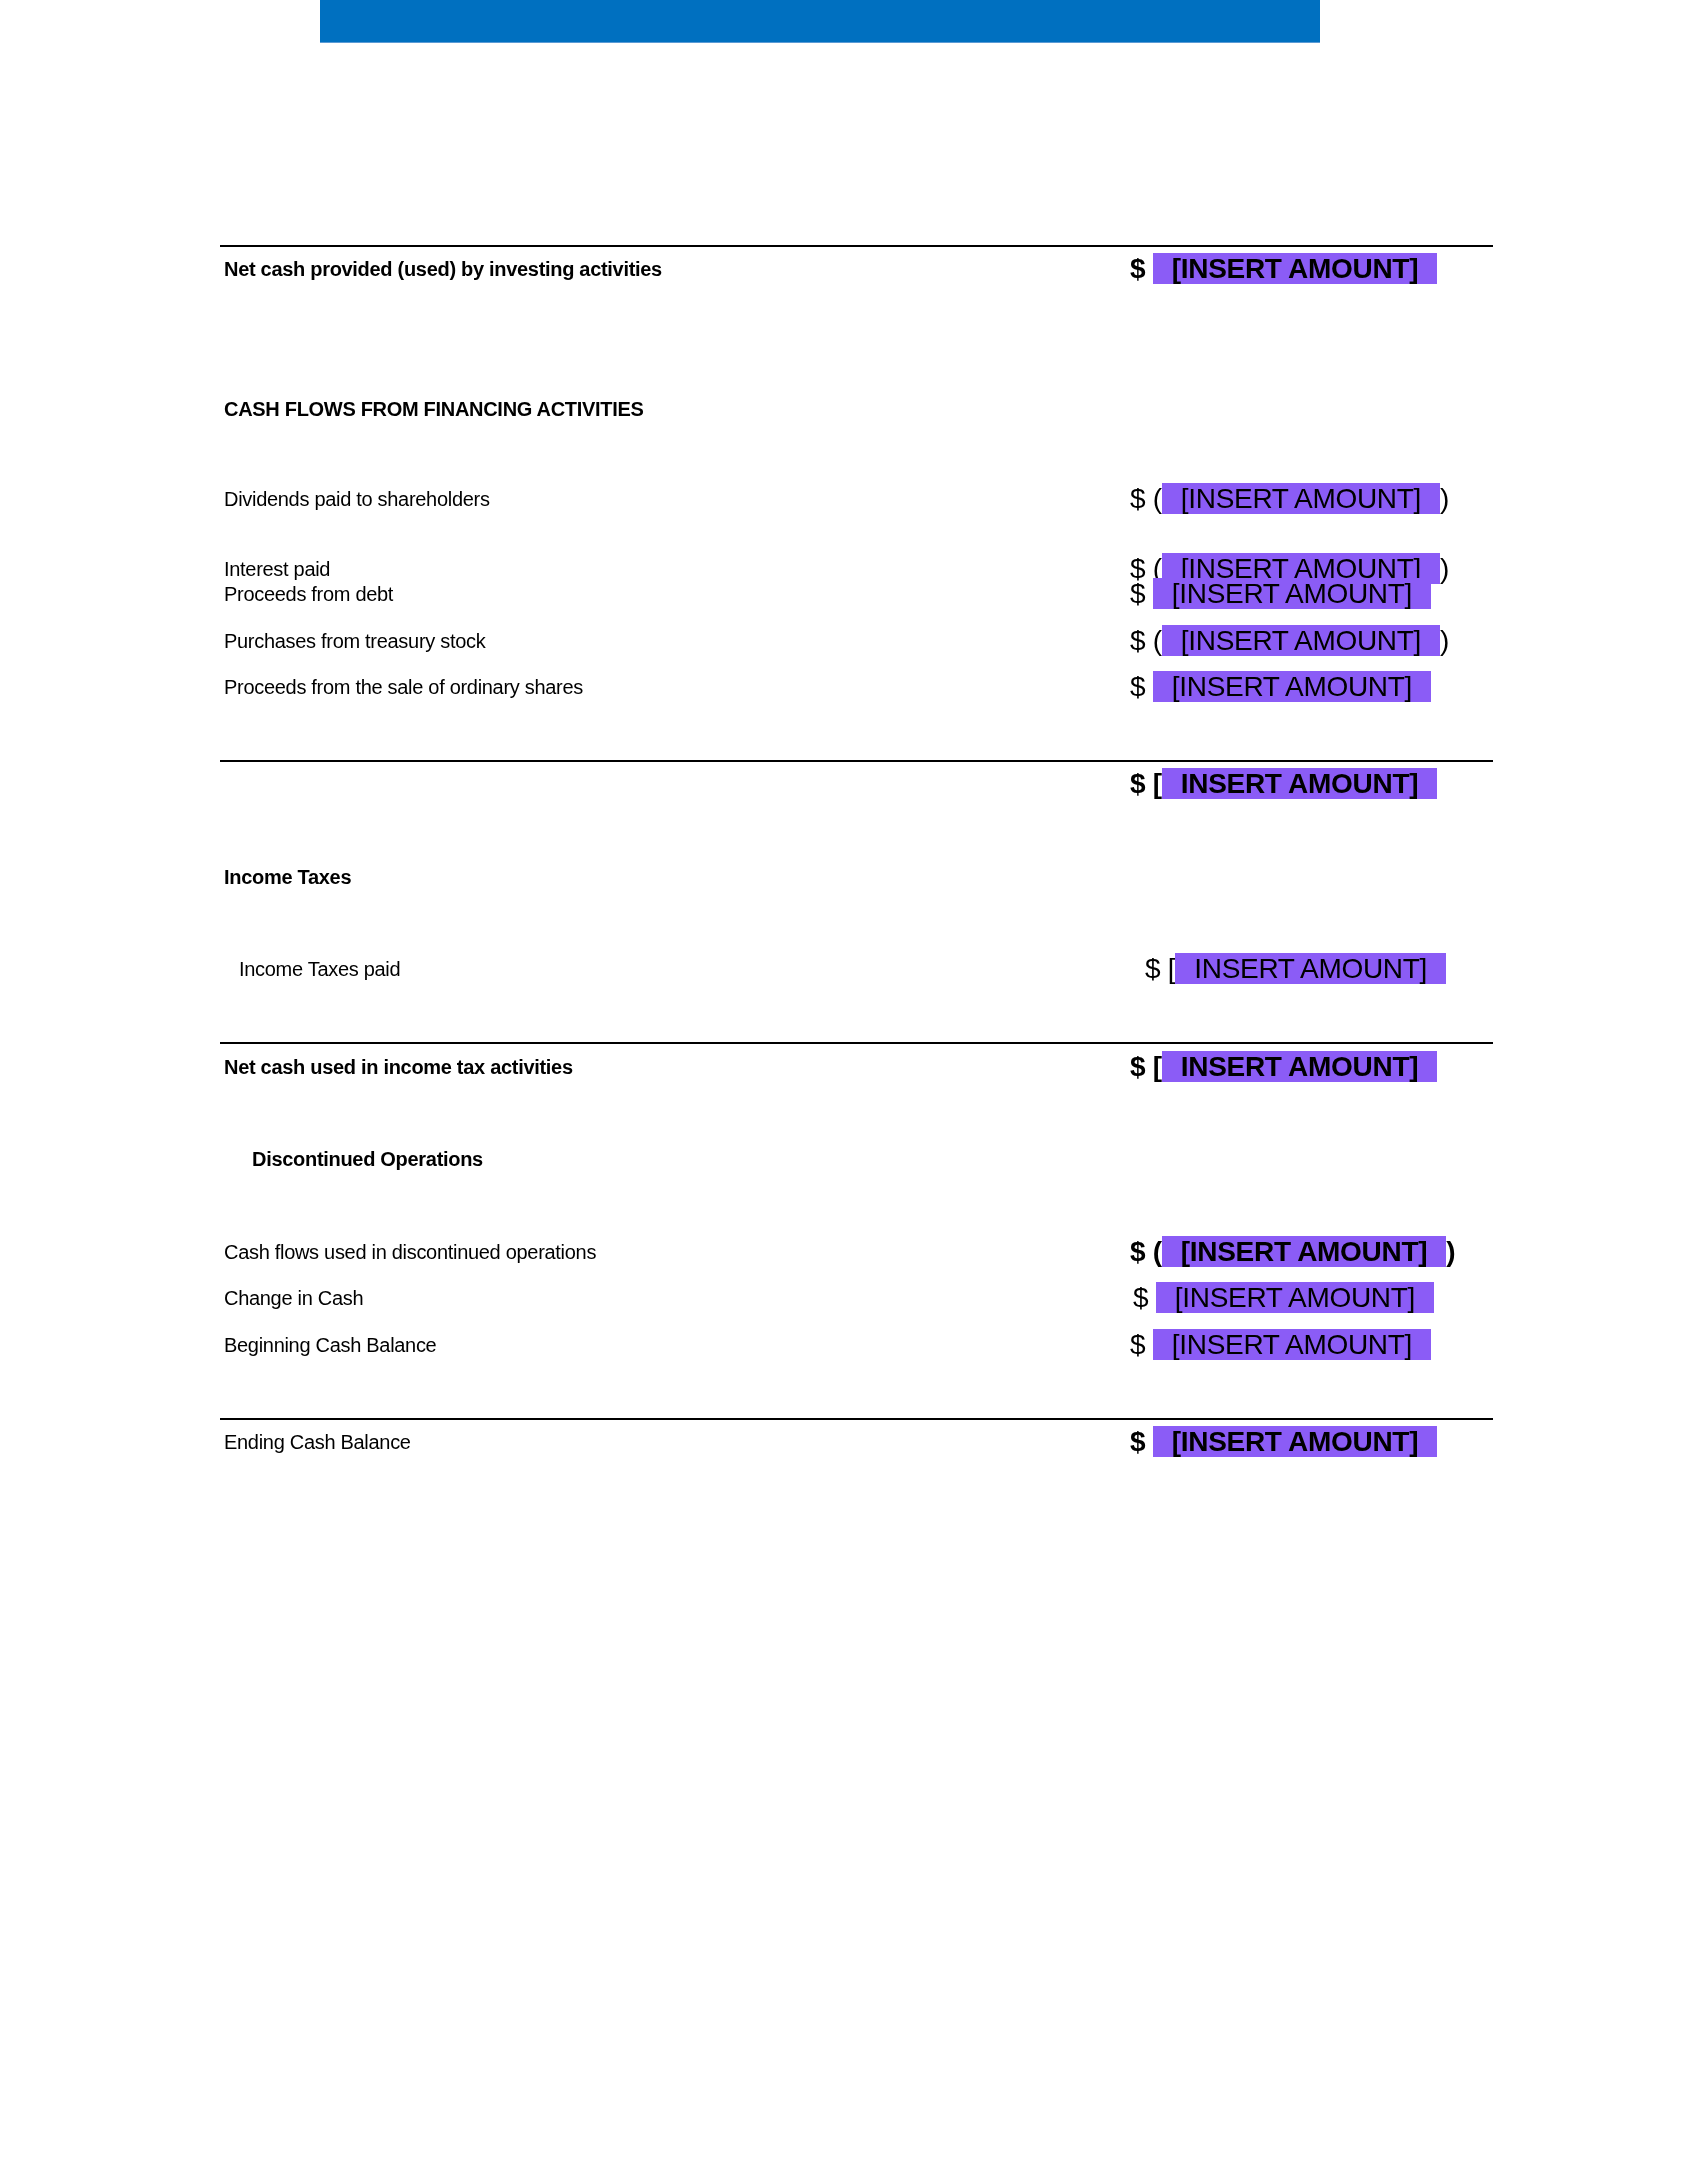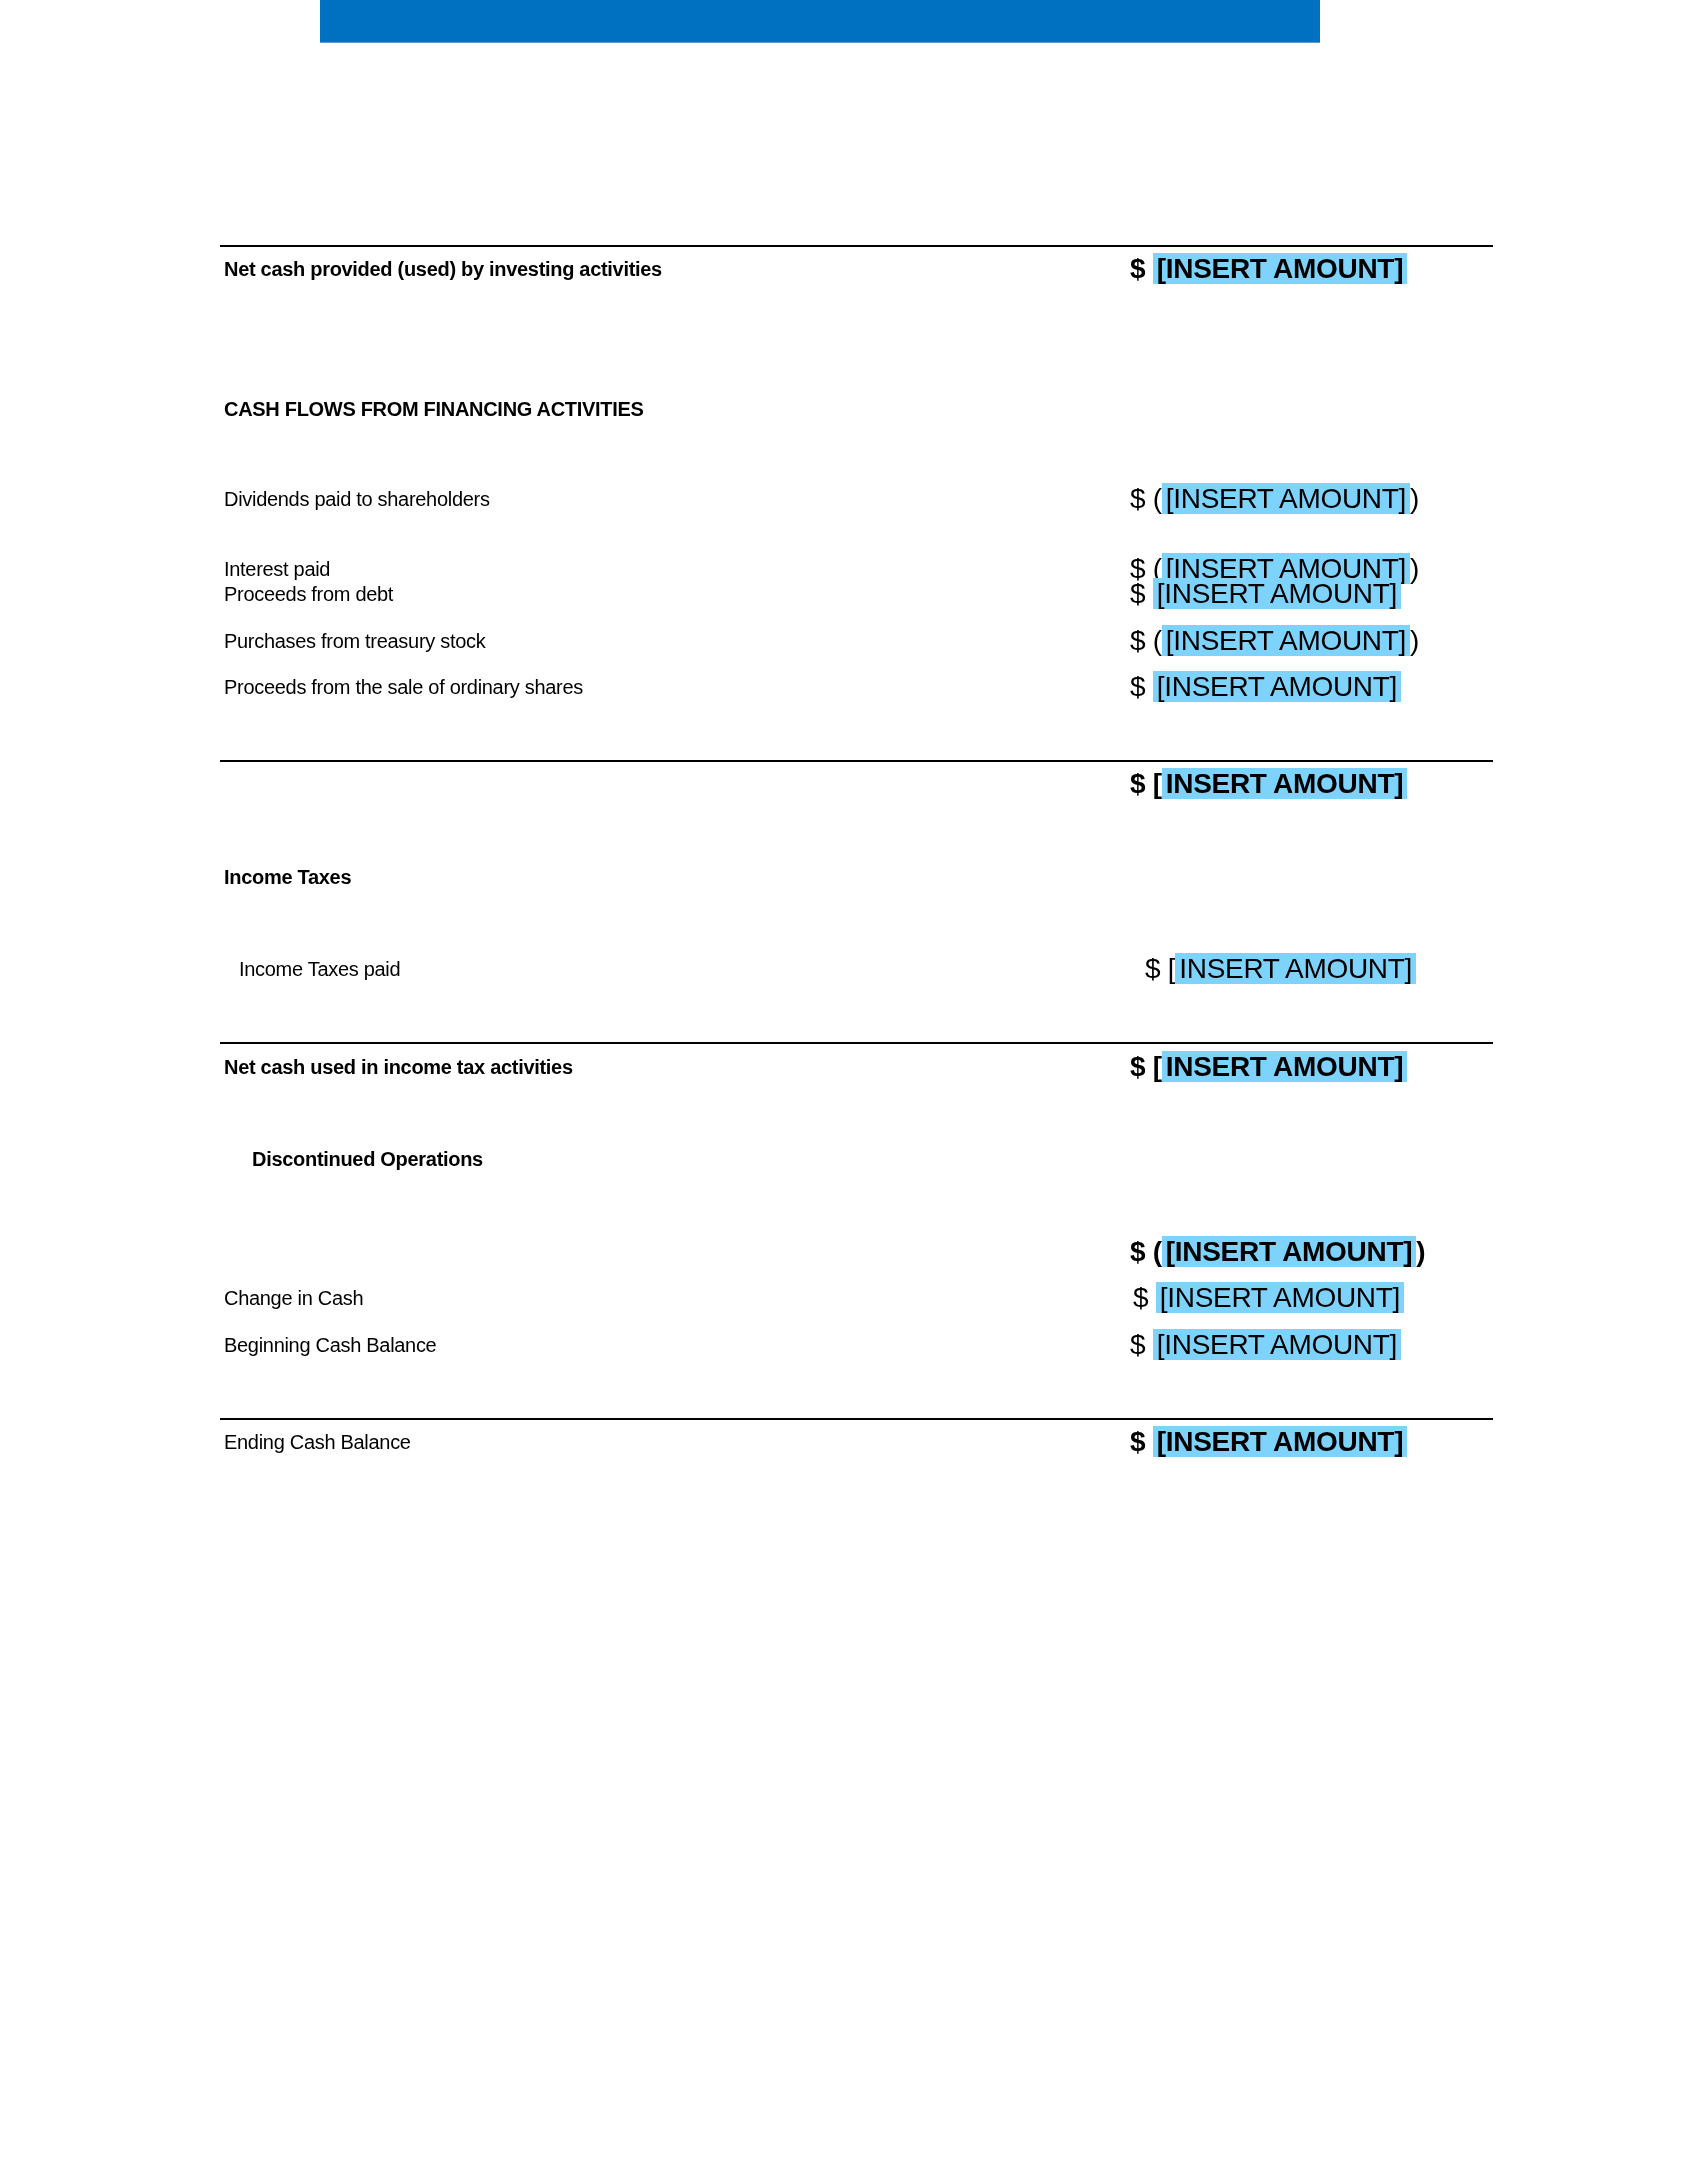--- a/index.html
+++ b/index.html
@@ -4,21 +4,21 @@
 <style>
   html, body { margin:0; padding:0; background:#ffffff; }
   body { width:1687px; height:2183px; position:relative; overflow:hidden;
          font-family:"Liberation Sans", sans-serif; color:#000; }
   .topbar { position:absolute; left:320px; top:0; width:1000px; height:42px; background:#0070C0; border-bottom:1.3px solid #5B9BD5; }
   .rule { position:absolute; left:220px; width:1273px; height:0; border-top:2px solid #000; }
   .row { position:absolute; left:224px; width:1269px; height:40px; }
   .label { position:absolute; left:0; top:0; font-size:20px; line-height:40px; white-space:nowrap; letter-spacing:-0.3px; }
   .amount { position:absolute; left:906px; top:0; font-size:28px; line-height:40px; white-space:nowrap; letter-spacing:-0.3px; }
   .bold { font-weight:bold; }
-  .hl { background:#7dd3fc; padding:0 4px;text-align:center; }
+  .hl { background:#8b5cf6; padding:0 19px;text-align:center; }
   .section { font-weight:bold; }
 </style>
 </head>
 <body>
 
 <div class="topbar"></div>
 
 <div class="rule" style="top:245px;"></div>
 <div class="row" style="top:249px;">
   <span class="label bold">Net cash provided (used) by investing activities</span>
@@ -69,20 +69,21 @@
 <div class="rule" style="top:1042px;"></div>
 <div class="row" style="top:1047px;">
   <span class="label bold">Net cash used in income tax activities</span>
   <span class="amount bold"><span>$</span> <span>[</span><span class="hl">INSERT AMOUNT]</span></span>
 </div>
 
 <div class="row" style="top:1139px;margin-left:28px;">
   <span class="label section">Discontinued Operations</span>
 </div>
 <div class="row" style="top:1232px;">
+  <span class="label">Cash flows used in discontinued operations</span>
   <span class="amount bold"><span>$</span> <span>(</span><span class="hl">[INSERT AMOUNT]</span><span>)</span></span>
 </div>
 <div class="row" style="top:1278px;">
   <span class="label">Change in Cash</span>
   <span class="amount" style="left:909px;"><span>$</span> <span class="hl">[INSERT AMOUNT]</span></span>
 </div>
 <div class="row" style="top:1325px;">
   <span class="label">Beginning Cash Balance</span>
   <span class="amount"><span>$</span> <span class="hl">[INSERT AMOUNT]</span></span>
 </div>

